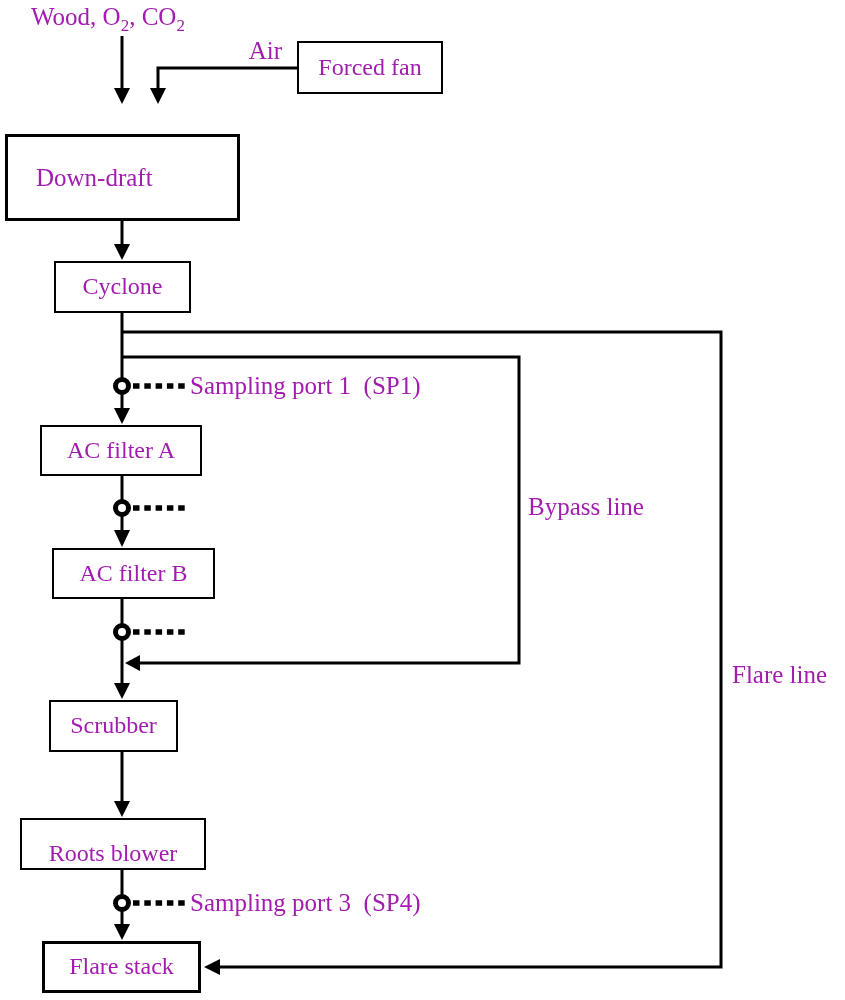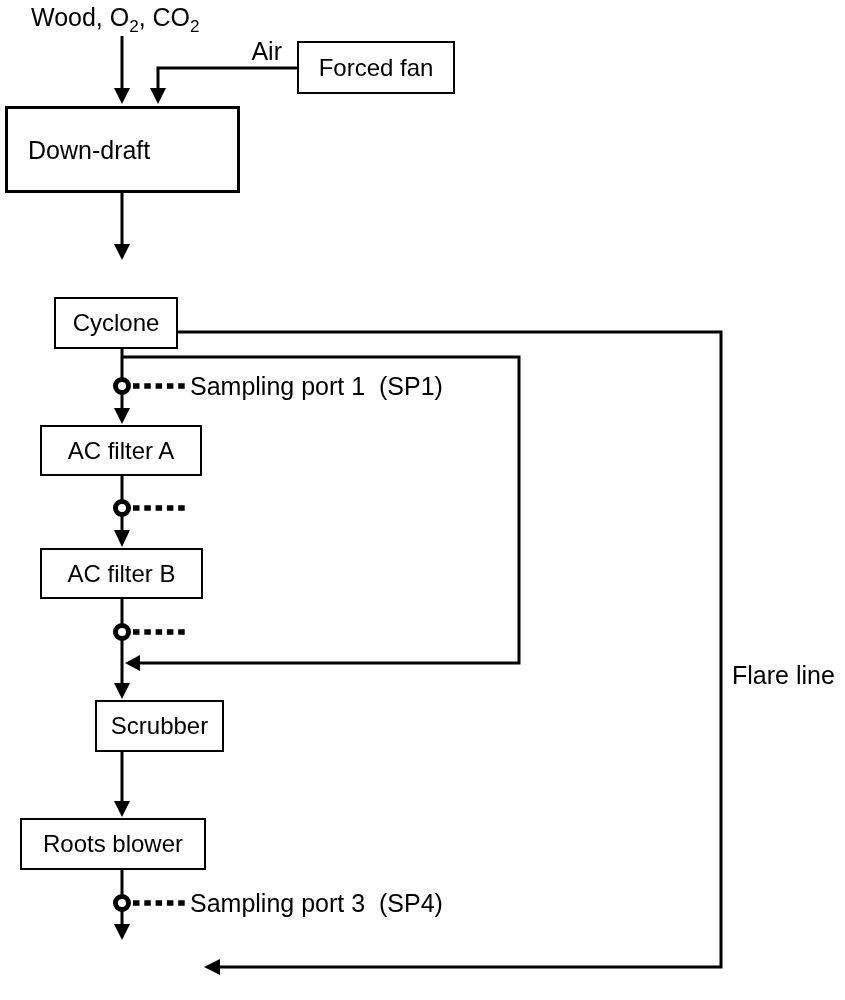--- a/index.html
+++ b/index.html
@@ -1,22 +1,22 @@
 <!DOCTYPE html>
 <html><head>
 <meta charset="utf-8">
 <style>
   html, body { margin: 0; padding: 0; background: #ffffff; }
   .canvas {
     position: relative;
     width: 845px;
     height: 1000px;
     background: #ffffff;
-    font-family: Liberation Sans, sans-serif;
-    color: #000000;
+    font-family: Liberation Serif, serif;
+    color: #a21caf;
     overflow: hidden;
   }
   .lines-layer {
     position: absolute;
     left: 0; top: 0;
     width: 845px; height: 1000px;
   }
   .box {
     position: absolute;
     box-sizing: border-box;
@@ -27,45 +27,46 @@
     justify-content: center;
     font-size: 24px;
     line-height: 1.15;
     white-space: pre;
   }
   .box.thick { border-width: 3px; }
   .box.gasifier {
     flex-direction: column;
     align-items: flex-start;
     justify-content: center;
-    padding-left: 20px;
+    padding-left: 28px;
     line-height: 32px;
     font-size: 25px;
+    margin-top: 28px;
   }
   .label {
     position: absolute;
     font-size: 25px;
     line-height: 30px;
     white-space: pre;
   }
   .label.centered { text-align: right; }
   .feed-label { font-size: 25px; }
   .feed-label sub {
     font-size: 17px;
     line-height: 0;
     vertical-align: -6px;
   }
   
-  .pos-forced-fan  { left: 297px; top: 41px;  width: 158px; height: 53px; }
+  .pos-forced-fan  { left: 297px; top: 41px;  width: 146px; height: 53px; }
   .pos-gasifier    { left: 5px;   top: 106px; width: 235px; height: 87px; }
-  .pos-cyclone     { left: 54px;  top: 261px; width: 124px; height: 52px; margin-top: 36px; }
+  .pos-cyclone     { left: 54px;  top: 261px; width: 137px; height: 52px; }
   .pos-ac-a        { left: 40px;  top: 425px; width: 162px; height: 51px; }
-  .pos-ac-b        { left: 40px;  top: 548px; width: 163px; height: 51px; }
-  .pos-scrubber    { left: 49px;  top: 700px; width: 129px; height: 52px; margin-left: 46px; }
-  .pos-roots       { left: 20px;  top: 818px; width: 186px; height: 52px; }
+  .pos-ac-b        { left: 52px;  top: 548px; width: 163px; height: 51px; }
+  .pos-scrubber    { left: 49px;  top: 700px; width: 129px; height: 52px; }
+  .pos-roots       { left: 20px;  top: 818px; width: 186px; height: 52px; align-items: flex-end; }
   .pos-flare-stack { left: 42px;  top: 941px; width: 159px; height: 52px; }
 
   .pos-feed   { left: 31px;  top: 2px; }
   .pos-air    { left: 222px; top: 36px; width: 60px; }
   .pos-sp1    { left: 190px; top: 371px; }
   .pos-sp2    { left: 190px; top: 493px; }
   .pos-sp3    { left: 190px; top: 617px; }
   .pos-sp4    { left: 190px; top: 888px; }
   .pos-bypass { left: 528px; top: 492px; }
   .pos-flare  { left: 732px; top: 660px; }
@@ -127,20 +128,21 @@
     </g>
   </svg>
 
   <div class="label feed-label pos-feed"><span>Wood, O</span><sub>2</sub><span>, CO</span><sub>2</sub></div>
 
   <div class="label centered pos-air">Air</div>
 
   <div class="label pos-sp1">Sampling port 1  (SP1)</div>
   <div class="label pos-sp4">Sampling port 3  (SP4)</div>
 
+  <div class="label pos-bypass">Bypass line</div>
   <div class="label pos-flare">Flare line</div>
 
   <div class="box pos-forced-fan">
     <span>Forced fan</span>
   </div>
 
   <div class="box thick gasifier pos-gasifier">
     <span>Down-draft</span>
   </div>
 
@@ -157,14 +159,17 @@
   </div>
 
   <div class="box pos-scrubber">
     <span>Scrubber</span>
   </div>
 
   <div class="box pos-roots">
     <span>Roots blower</span>
   </div>
 
+  <div class="box thick pos-flare-stack">
+    <span>Flare stack</span>
+  </div>
 
 </div>
 
 </body></html>

